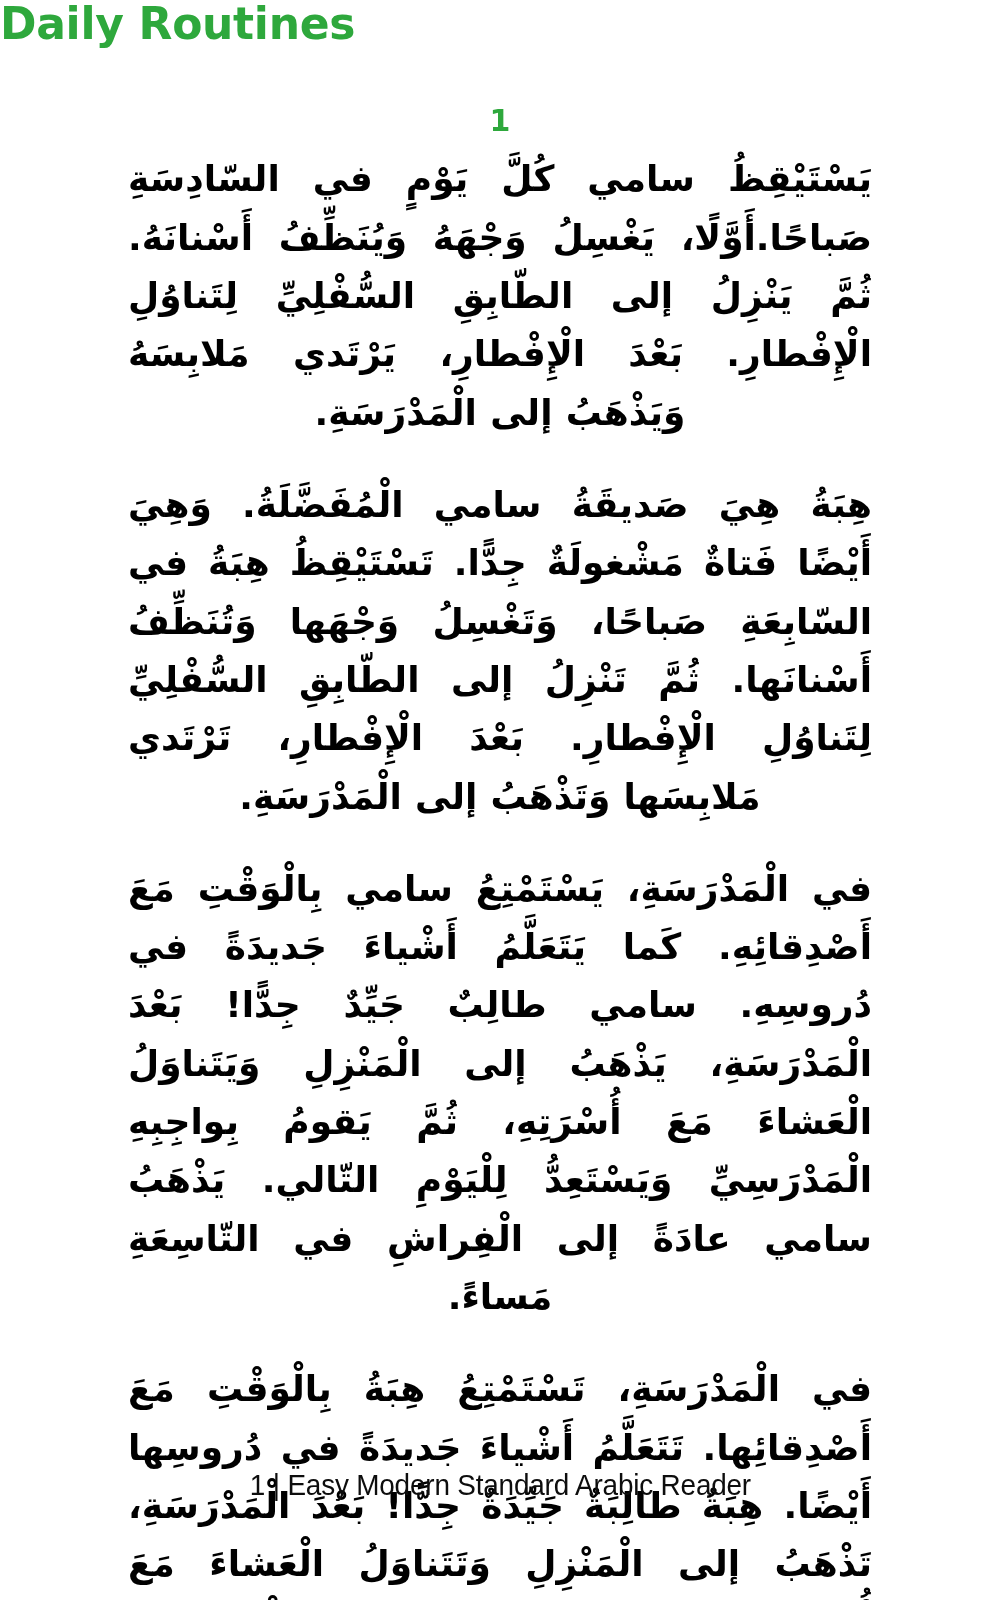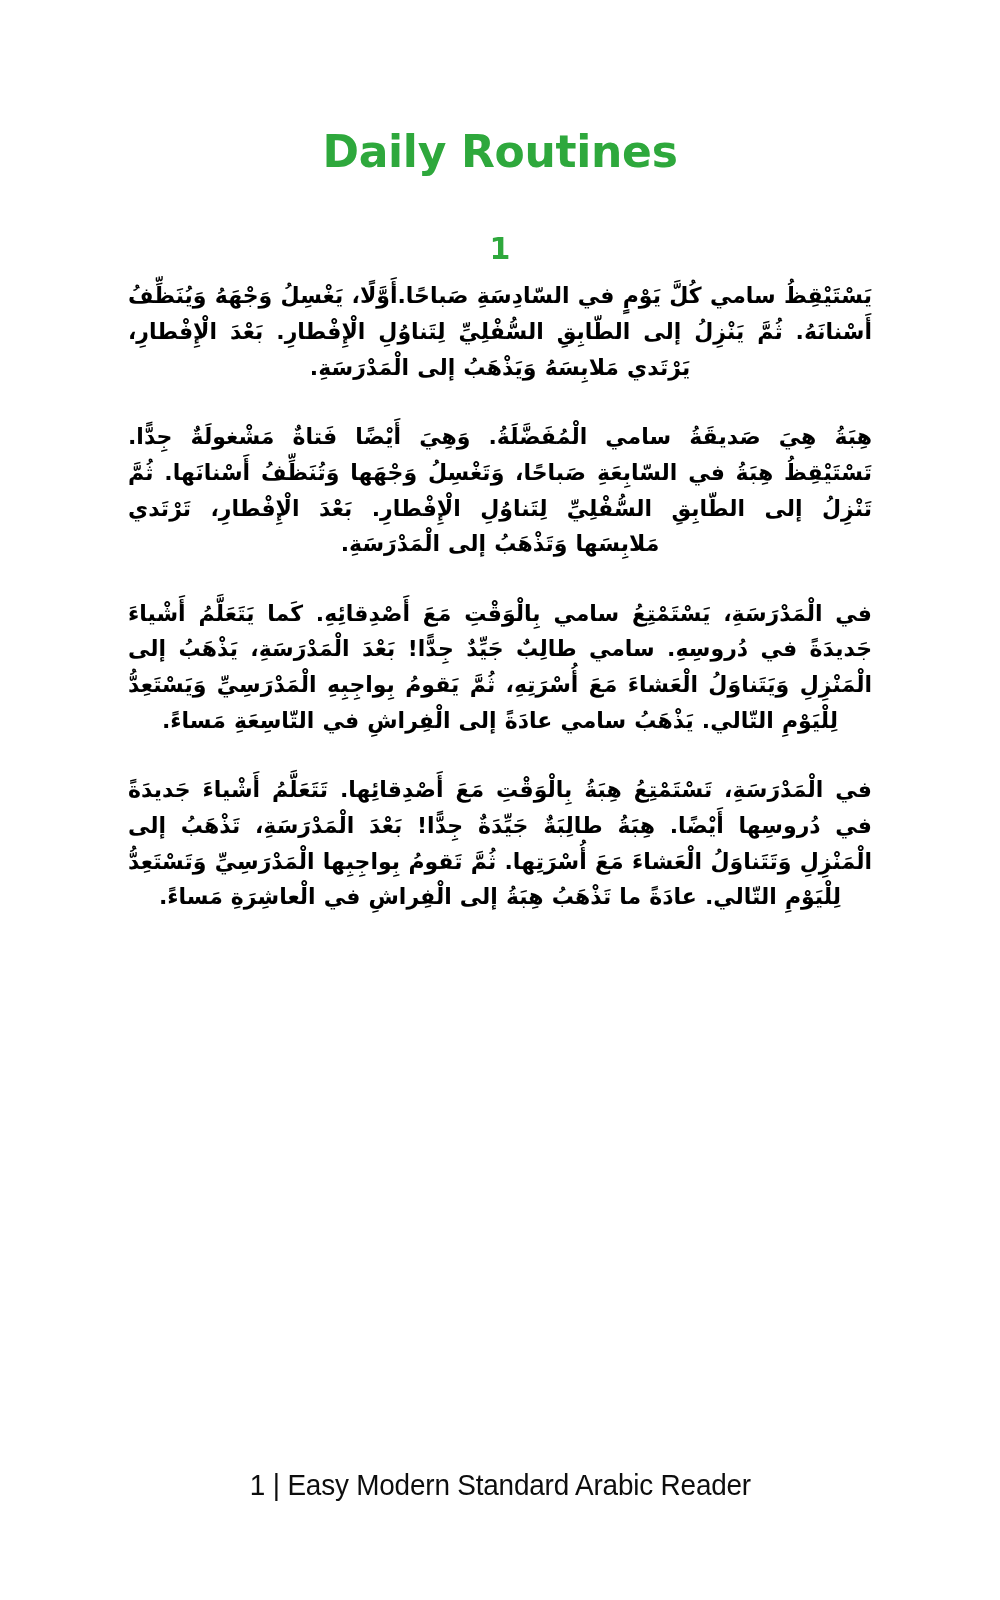--- a/index.html
+++ b/index.html
@@ -19,22 +19,20 @@
   .page {
     position: relative;
     width: 1000px;
     height: 1600px;
     box-sizing: border-box;
     padding: 0;
   }
 
   
   .title-wrap {
-    text-align: center;
-    padding-top: 128px;
   }
   .doc-title {
     margin: 0;
     font-family: "DejaVu Sans", "Liberation Sans", sans-serif;
     font-size: 44px;
     font-weight: 700;
     letter-spacing: -0.3px;
     line-height: 1.1;
   }
 
@@ -55,21 +53,21 @@
     margin: 0 auto;
     width: 744px;
     direction: rtl;
     text-align: justify;
     text-align-last: center;
   }
 
   .para {
     margin: 0 0 34px 0;
     font-family: "DejaVu Sans", "Liberation Sans", sans-serif;
-    font-size: 22px;
+    font-size: 36px;
     font-weight: 700;
     line-height: 1.62;
     color: #000000;
     direction: rtl;
     unicode-bidi: isolate;
     text-align: justify;
     text-align-last: center;
     word-spacing: 0.02em;
   }
   .para:last-child { margin-bottom: 18px; }

